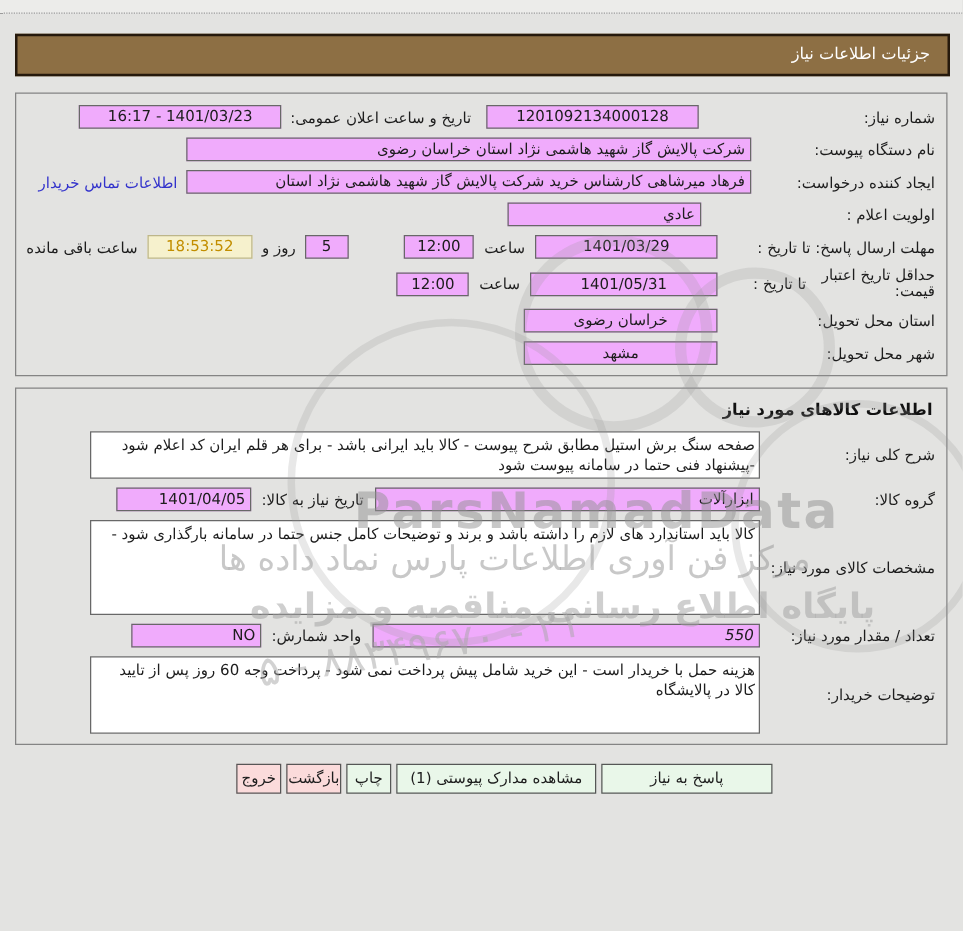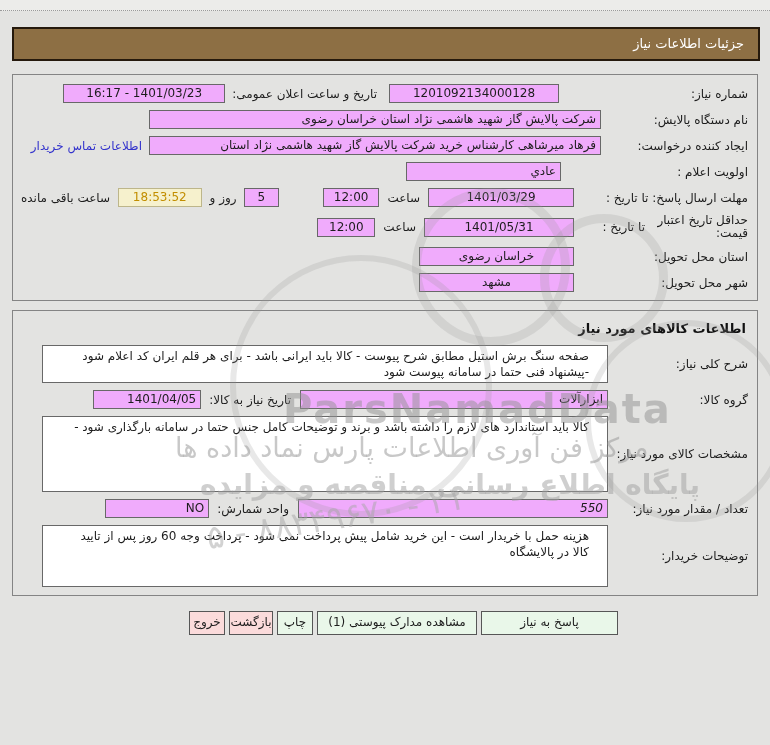--- a/index.html
+++ b/index.html
@@ -51,21 +51,21 @@
     padding:0 4px;
     white-space:nowrap;overflow:hidden;
     font-size:12px;
   }
   .center{text-align:center;}
   .num{font-family:"DejaVu Sans", sans-serif;}
   .area{
     background:#fff;
     border:1px solid #686868;
     width:528px;
-    padding:2px 18px;
+    padding:2px 3px;
     font-size:12px;line-height:16px;
   }
   .link{color:#3333cc;cursor:pointer;margin-right:7px;white-space:nowrap;text-align:center;}
   .countdown{
     background:#f6f1cd;
     border:1px solid #bdb68a;
     color:#c28e00;
     height:17px;line-height:17px;
     width:84px;text-align:center;
     font-size:12px;
@@ -105,21 +105,21 @@
   <div class="box top">
 
     <div class="row">
       <span class="lbl">شماره نیاز:</span>
       <span class="inp center num" style="width:160px;margin-right:42px;">1201092134000128</span>
       <span class="lbl-inline" style="margin-right:12px;">تاریخ و ساعت اعلان عمومی:</span>
       <span class="inp center num" style="width:152px;margin-right:7px;">1401/03/23 - 16:17</span>
     </div>
 
     <div class="row">
-      <span class="lbl">نام دستگاه پالایش:</span>
+      <span class="lbl">نام دستگاه پیوست:</span>
       <span class="inp" style="width:442px;">شرکت پالایش گاز شهید هاشمی نژاد   استان خراسان رضوی</span>
     </div>
 
     <div class="row">
       <span class="lbl">ایجاد کننده درخواست:</span>
       <span class="inp" style="width:442px;">فرهاد میرشاهی کارشناس خرید شرکت پالایش گاز شهید هاشمی نژاد   استان</span>
       <span class="link">اطلاعات تماس خریدار</span>
     </div>
 
     <div class="row">

